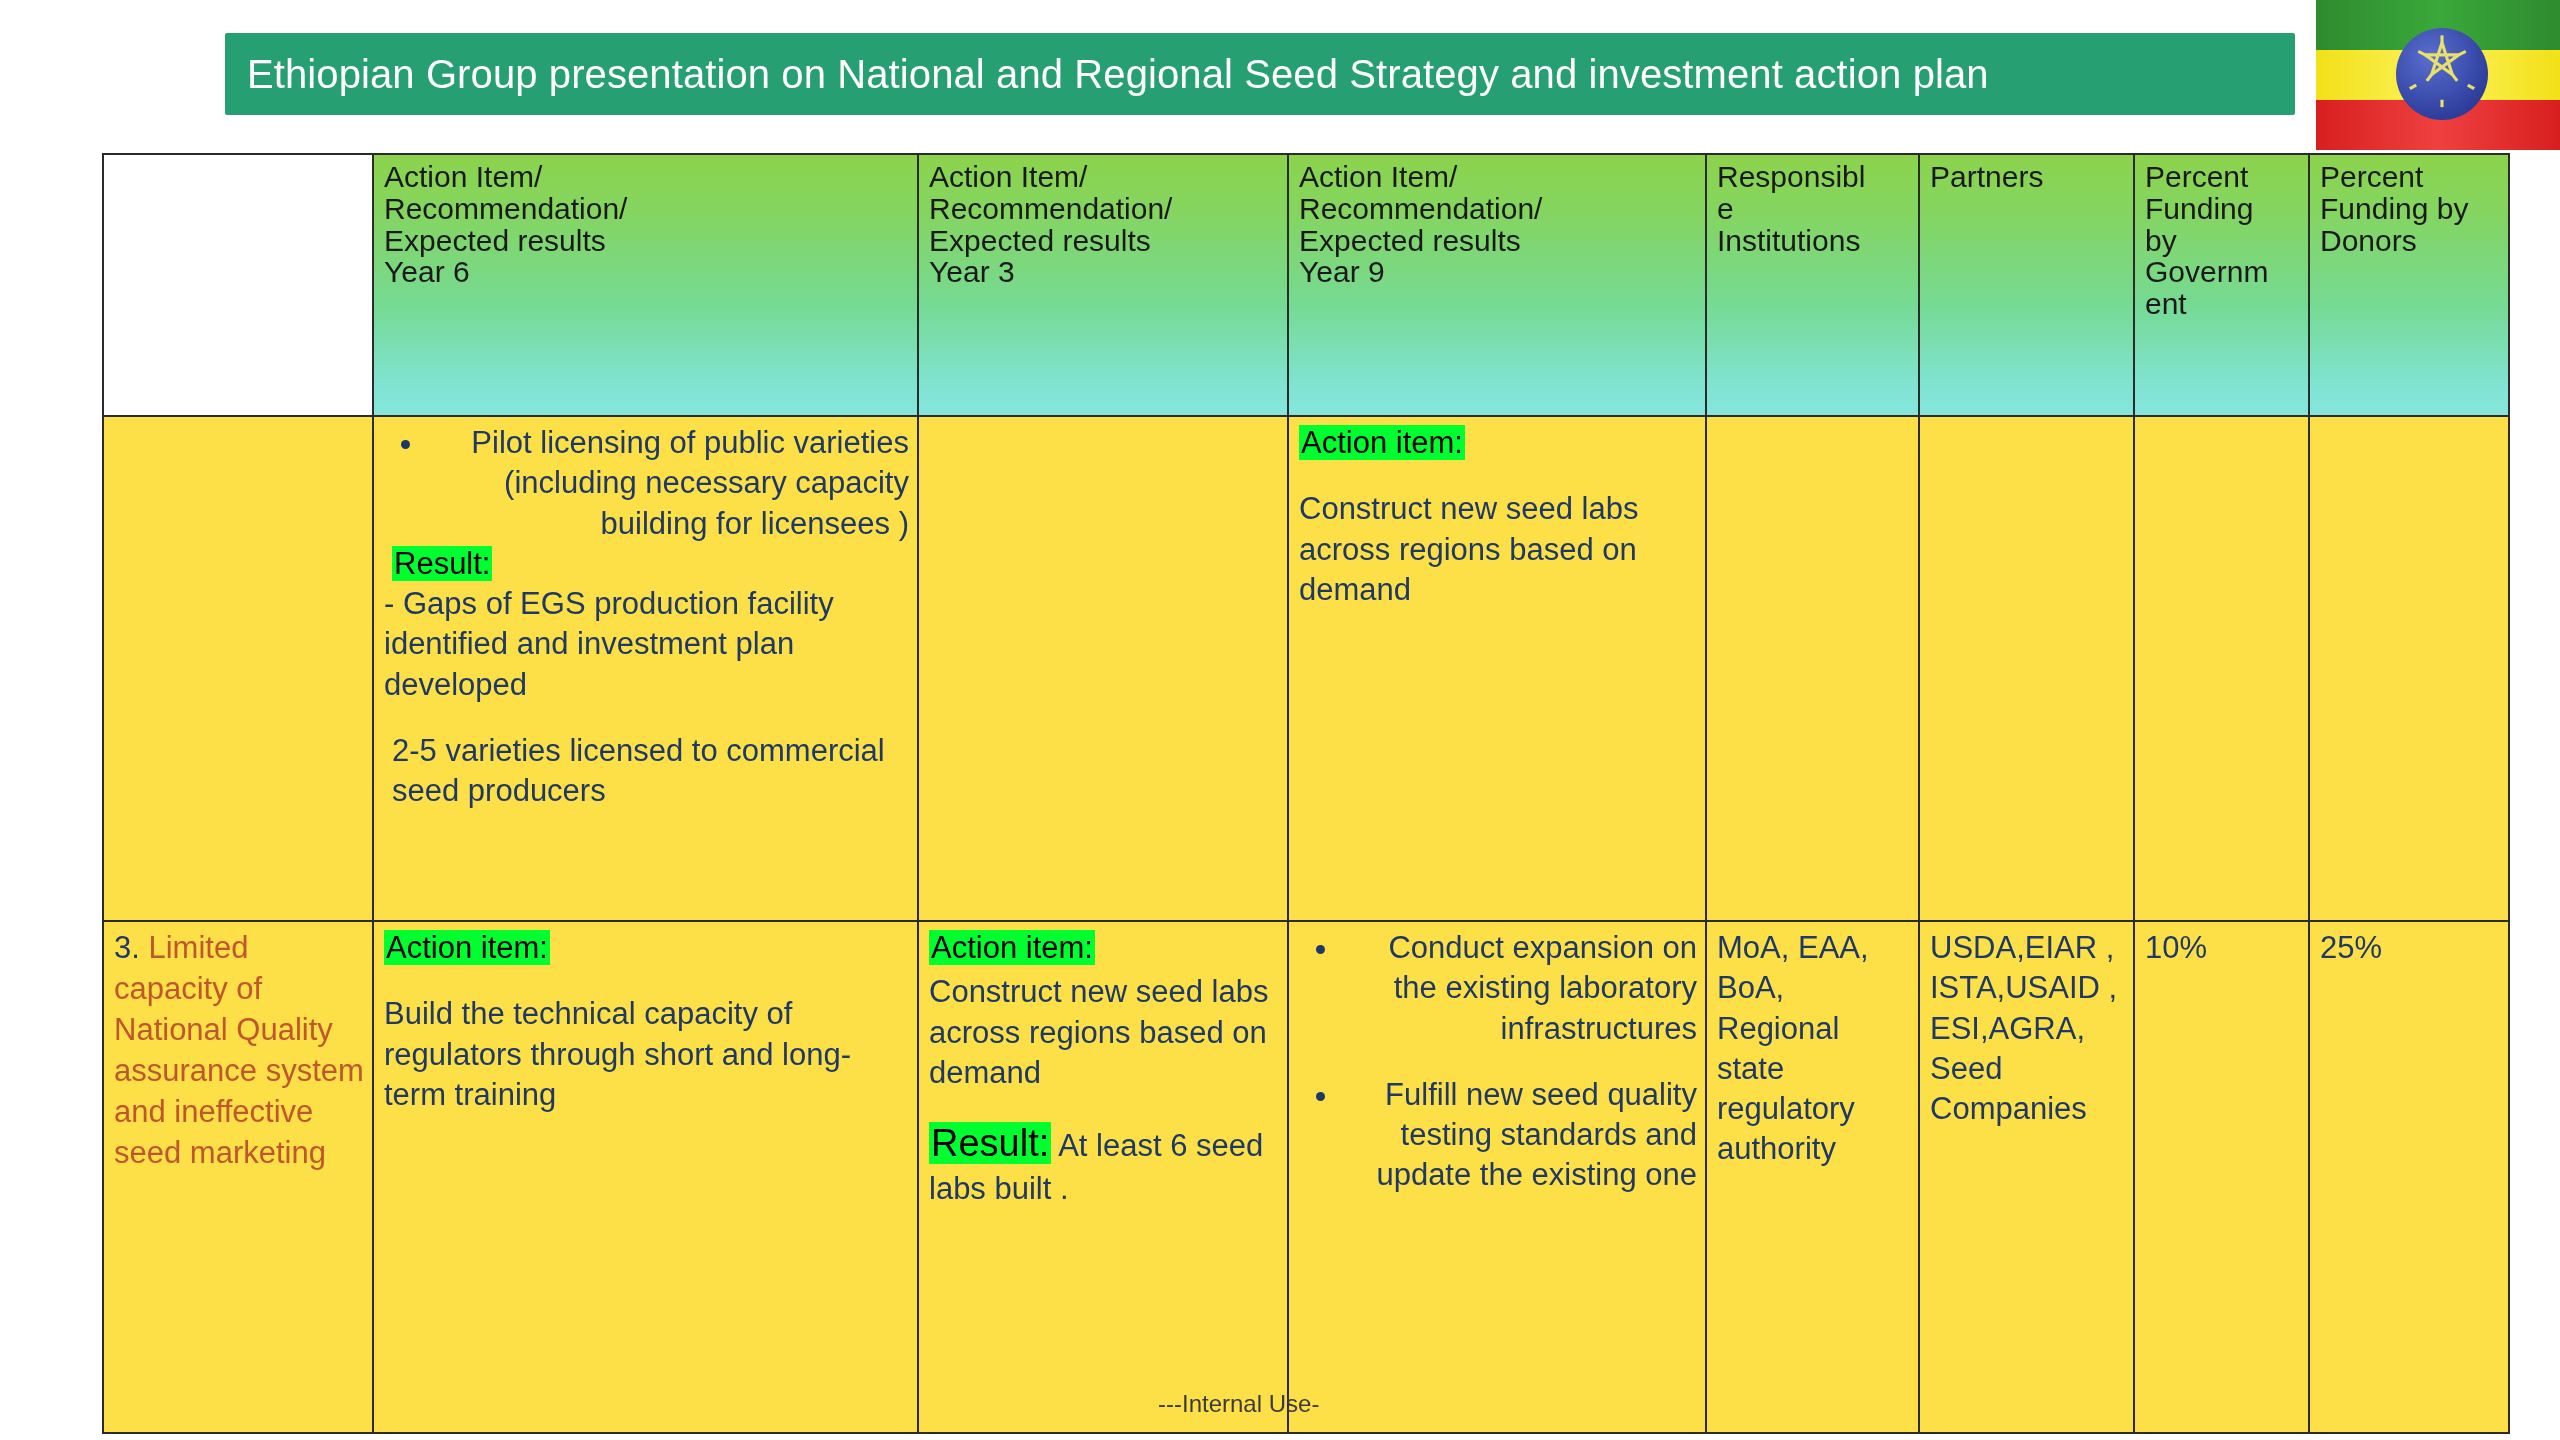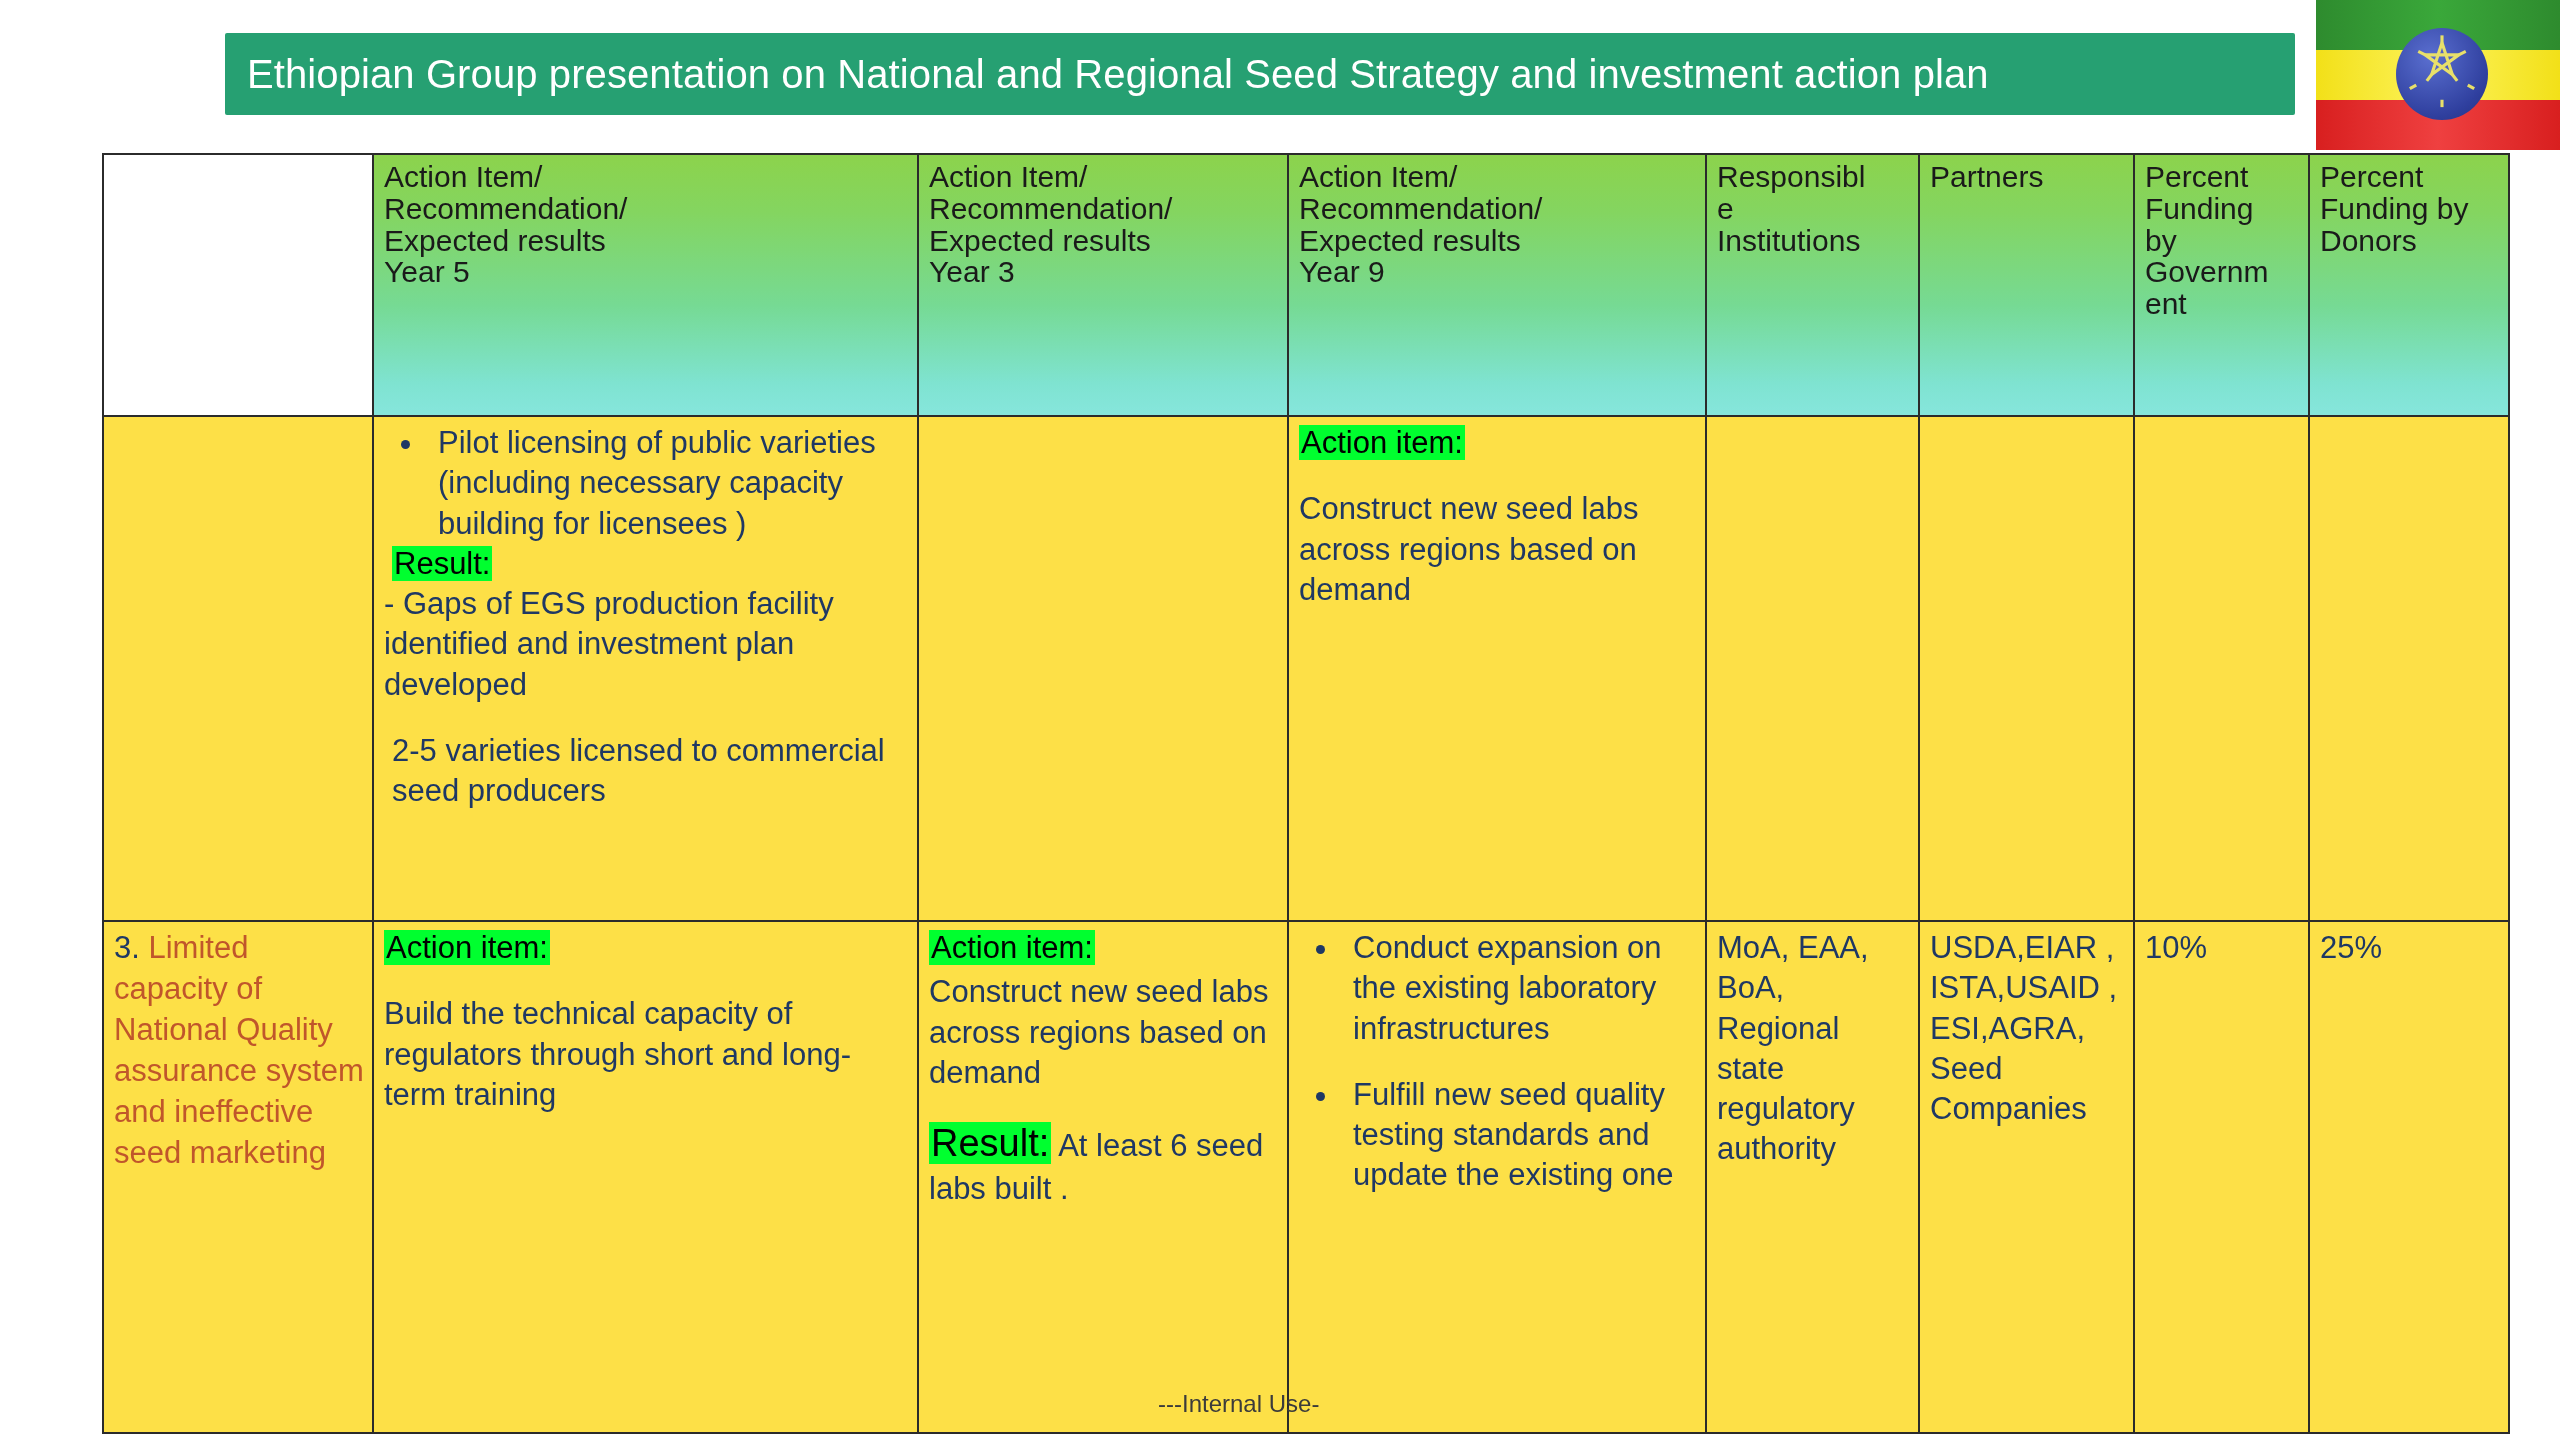--- a/index.html
+++ b/index.html
@@ -115,20 +115,21 @@
   }
   .result-big { font-size: 38px; }
   .issue-num { color: #1F3864; }
   .issue-text { color: #C0562B; }
   .issue-cell { font-size: 31px; line-height: 1.32; }
 
   ul.bullets {
     margin: 0;
     padding: 0 0 0 42px;
     list-style: disc;
+    text-align: right;
   }
   ul.bullets li {
     margin: 0 0 0 0;
     padding-left: 12px;
   }
   ul.bullets li + li { margin-top: 26px; }
   .para { margin: 0; }
   .para-gap { margin-top: 26px; }
   .indent-1 { padding-left: 8px; }
   .nudge { margin-top: 4px; }
@@ -184,21 +185,21 @@
   </colgroup>
 
   <tbody>
       <tr id="header-row">
     <td class="hdr-blank"></td>
 
     <td class="hdr-cell">
       <div>Action Item/</div>
       <div>Recommendation/</div>
       <div>Expected results</div>
-      <div>Year 5</div>
+      <div>Year 6</div>
     </td>
 
     <td class="hdr-cell">
       <div>Action Item/</div>
       <div>Recommendation/</div>
       <div>Expected results</div>
       <div> Year 3</div>
     </td>
 
     <td class="hdr-cell">

